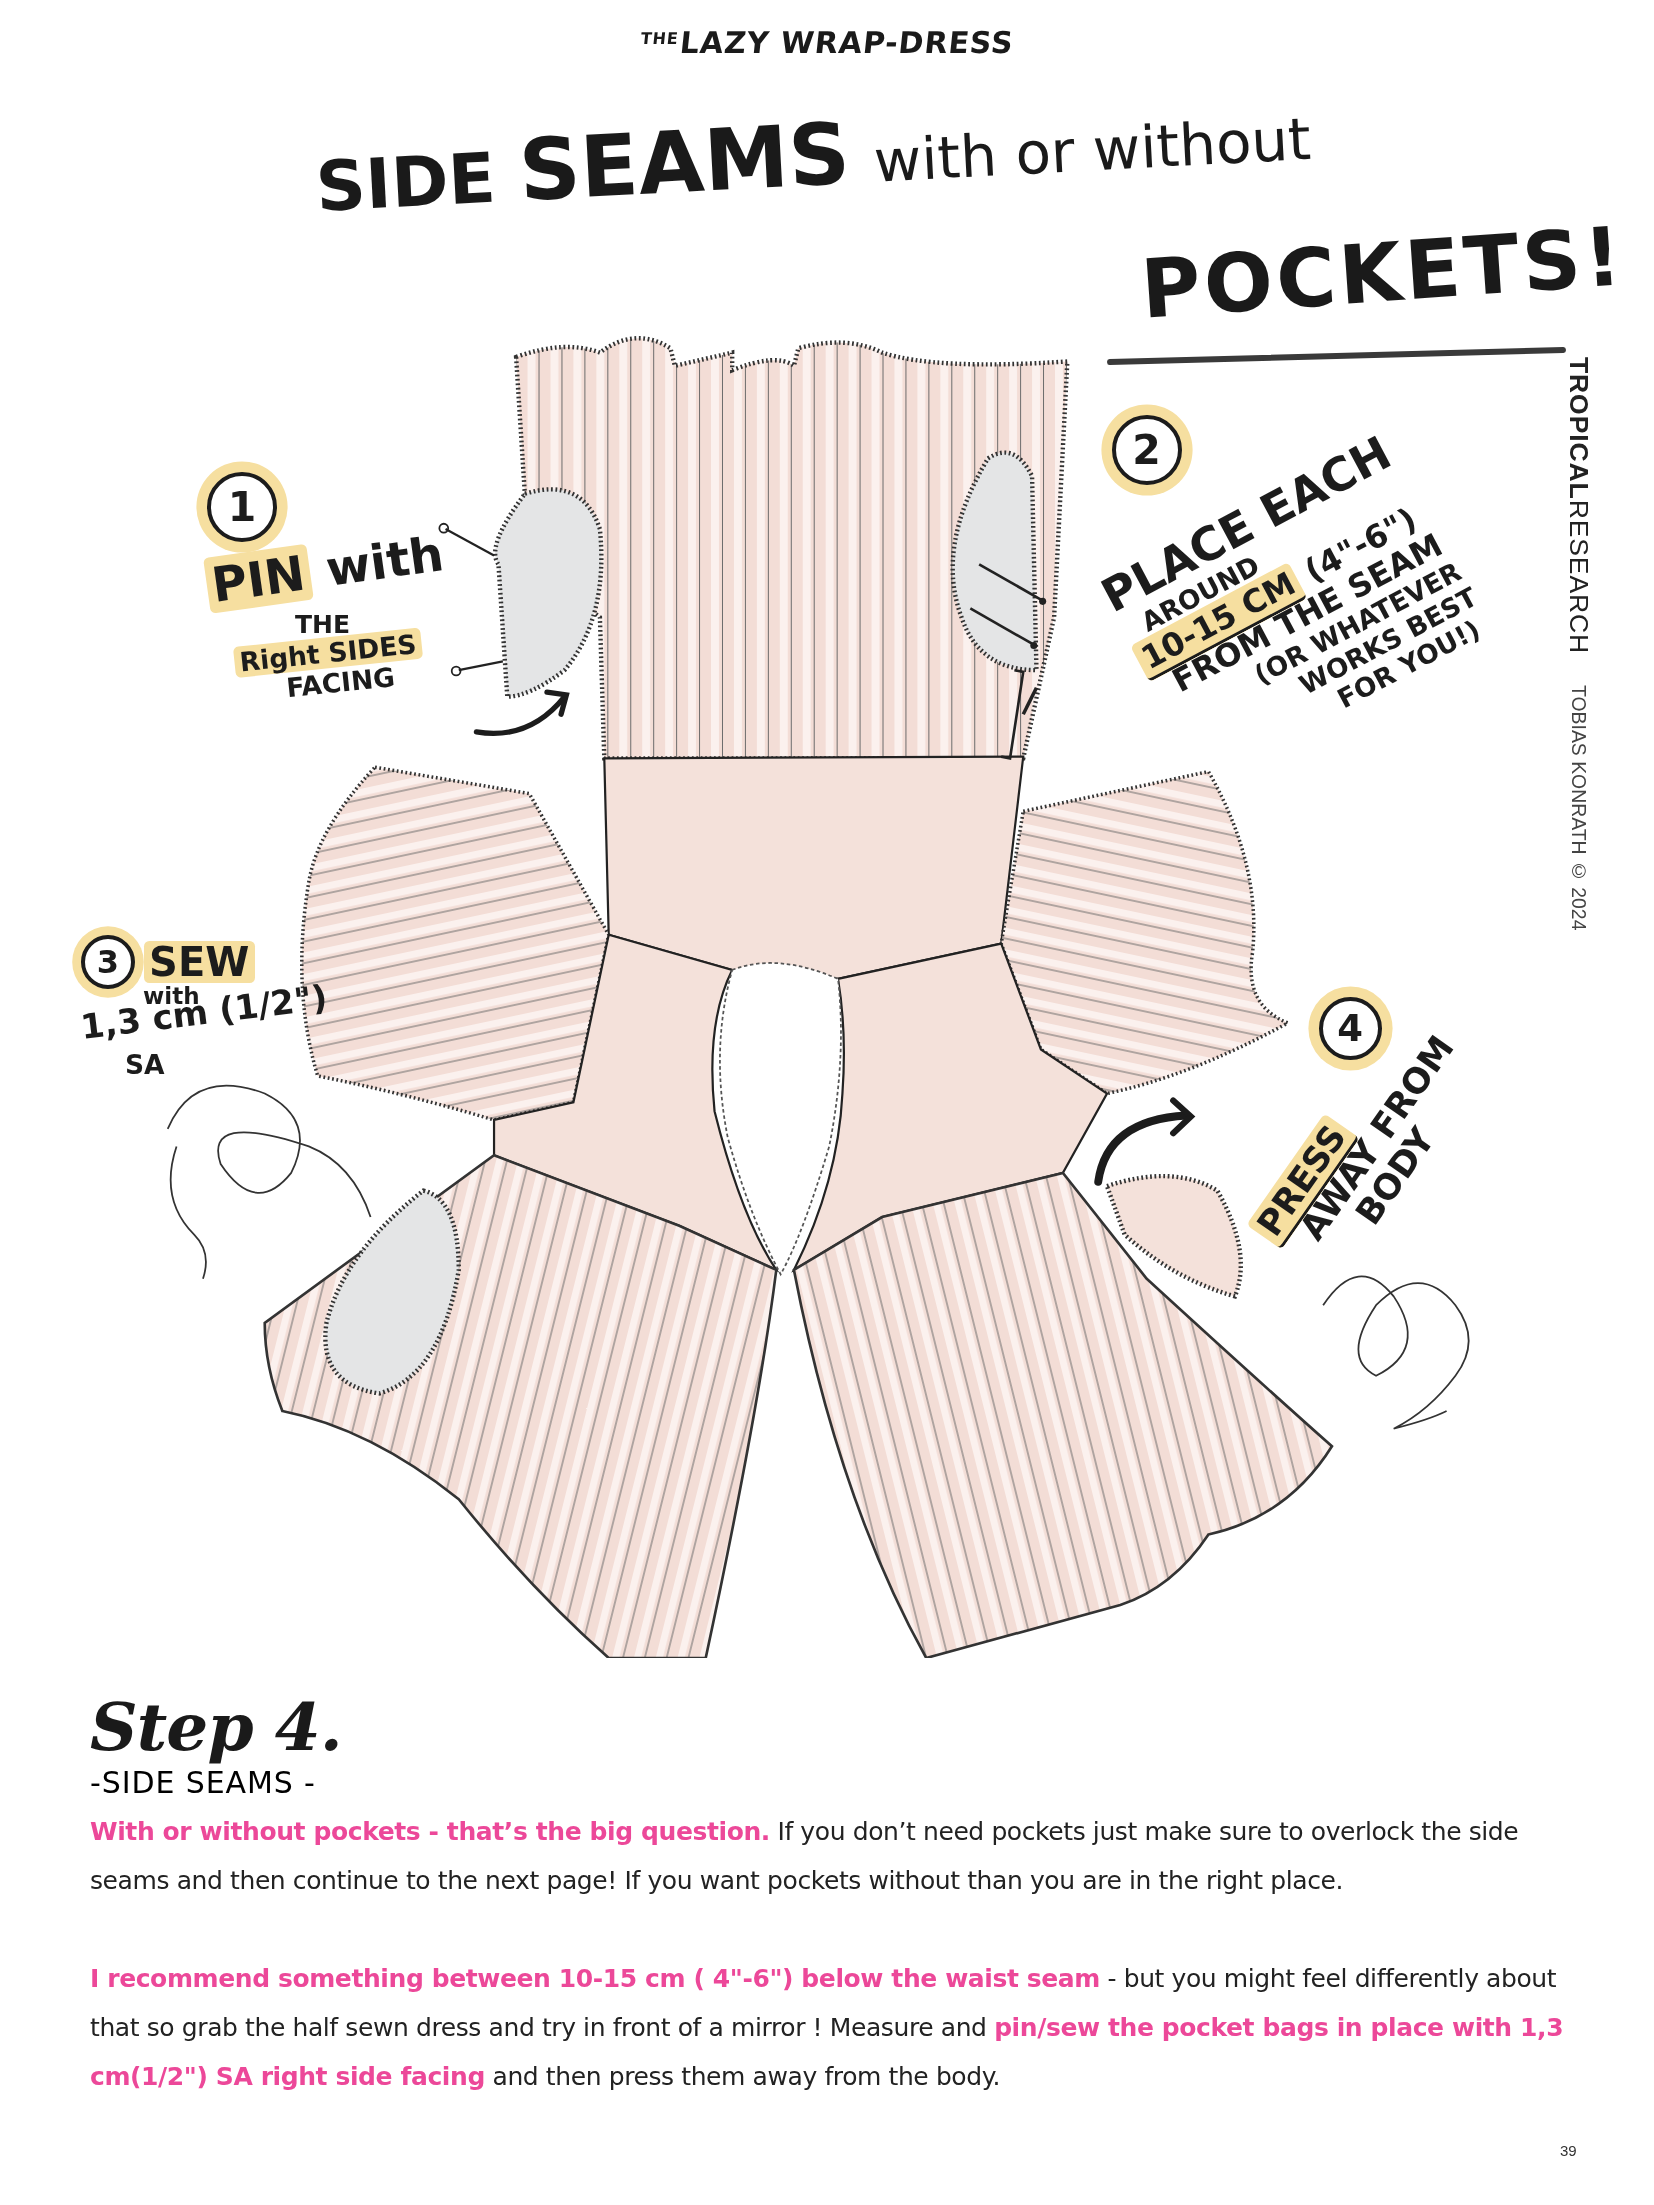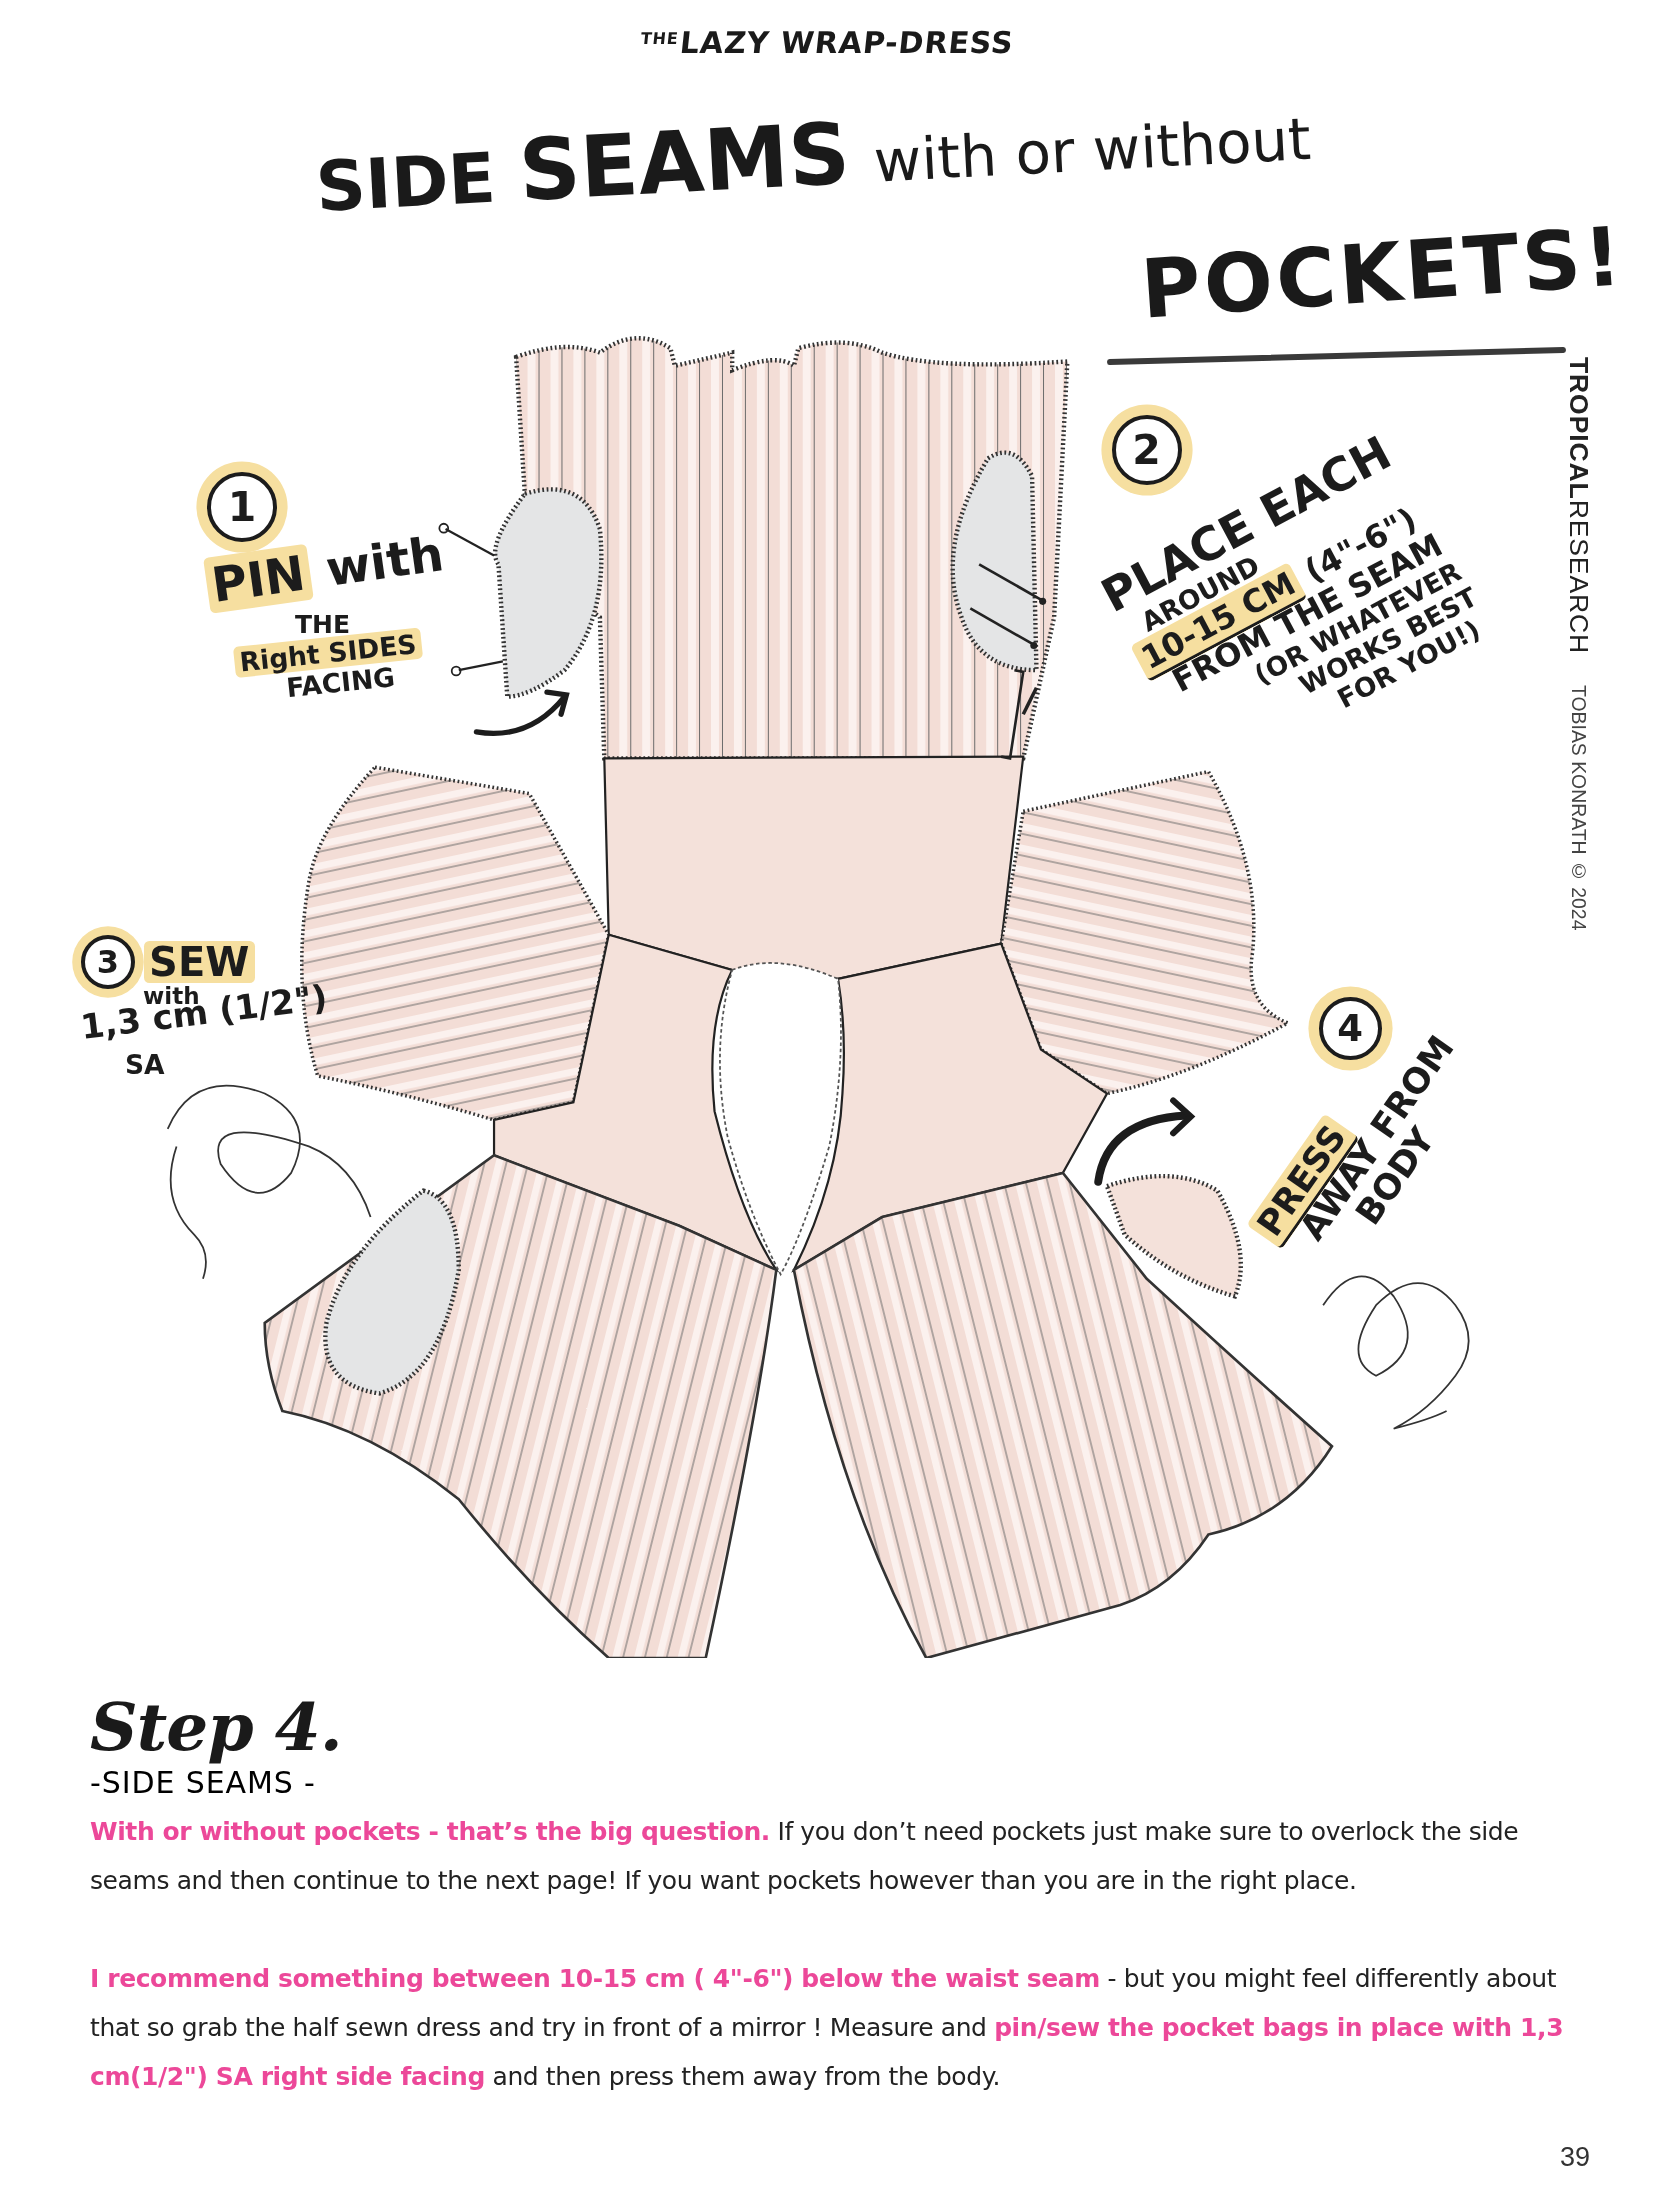--- a/index.html
+++ b/index.html
@@ -71,21 +71,21 @@
 
   .step-block { position: absolute; left: 90px; top: 1694px; width: 1482px; }
   .step-title { font-family: "DejaVu Serif", serif; font-weight: bold; font-style: italic; font-size: 66px;
     letter-spacing: -0.9px; line-height: 1; }
   .step-subtitle { font-family: "DejaVu Sans", sans-serif; font-size: 30px; letter-spacing: 0.9px; margin-top: 5.3px; color: #000000; }
   .step-body { font-family: "DejaVu Sans", sans-serif; font-size: 25px; line-height: 49px; margin-top: 7px; color: #222;
     letter-spacing: -0.4px; }
   .step-body b { font-weight: bold; color: #ec4899; }
 
   .page-number { position: absolute; left: 1560px; top: 2142px; font-family: "Liberation Sans", sans-serif;
-    font-size: 27px; color: #333; }
+    font-size: 15px; color: #333; }
 </style>
 </head>
 <body>
 
 <div class="series-title">
   <span class="small">THE</span><span>LAZY WRAP-DRESS</span>
 </div>
 
 <div class="headline-1">
   <span>SIDE</span>
@@ -211,20 +211,20 @@
     <div class="p"><span class="hl ul">PRESS</span></div>
     <div class="q">AWAY FROM</div>
     <div class="r">BODY</div>
   </div>
 </div>
 
 <div class="step-block">
   <div class="step-title">Step 4.</div>
   <div class="step-subtitle">-SIDE SEAMS -</div>
   <div class="step-body">
-    <b>With or without pockets - that’s the big question.</b><span> If you don’t need pockets just make sure to overlock the side seams and then continue to the next page! If you want pockets however than you are in the right place.</span><br>
+    <b>With or without pockets - that’s the big question.</b><span> If you don’t need pockets just make sure to overlock the side seams and then continue to the next page! If you want pockets without than you are in the right place.</span><br>
     <br>
     <b>I recommend something between 10-15 cm ( 4"-6") below the waist seam</b><span> - but you might feel differently about that so grab the half sewn dress and try in front of a mirror ! Measure and </span><b>pin/sew the pocket bags in place with 1,3 cm(1/2") SA right side facing</b><span> and then press them away from the body.</span>
   </div>
 </div>
 
 <div class="page-number">39</div>
 
 
 </body></html>

